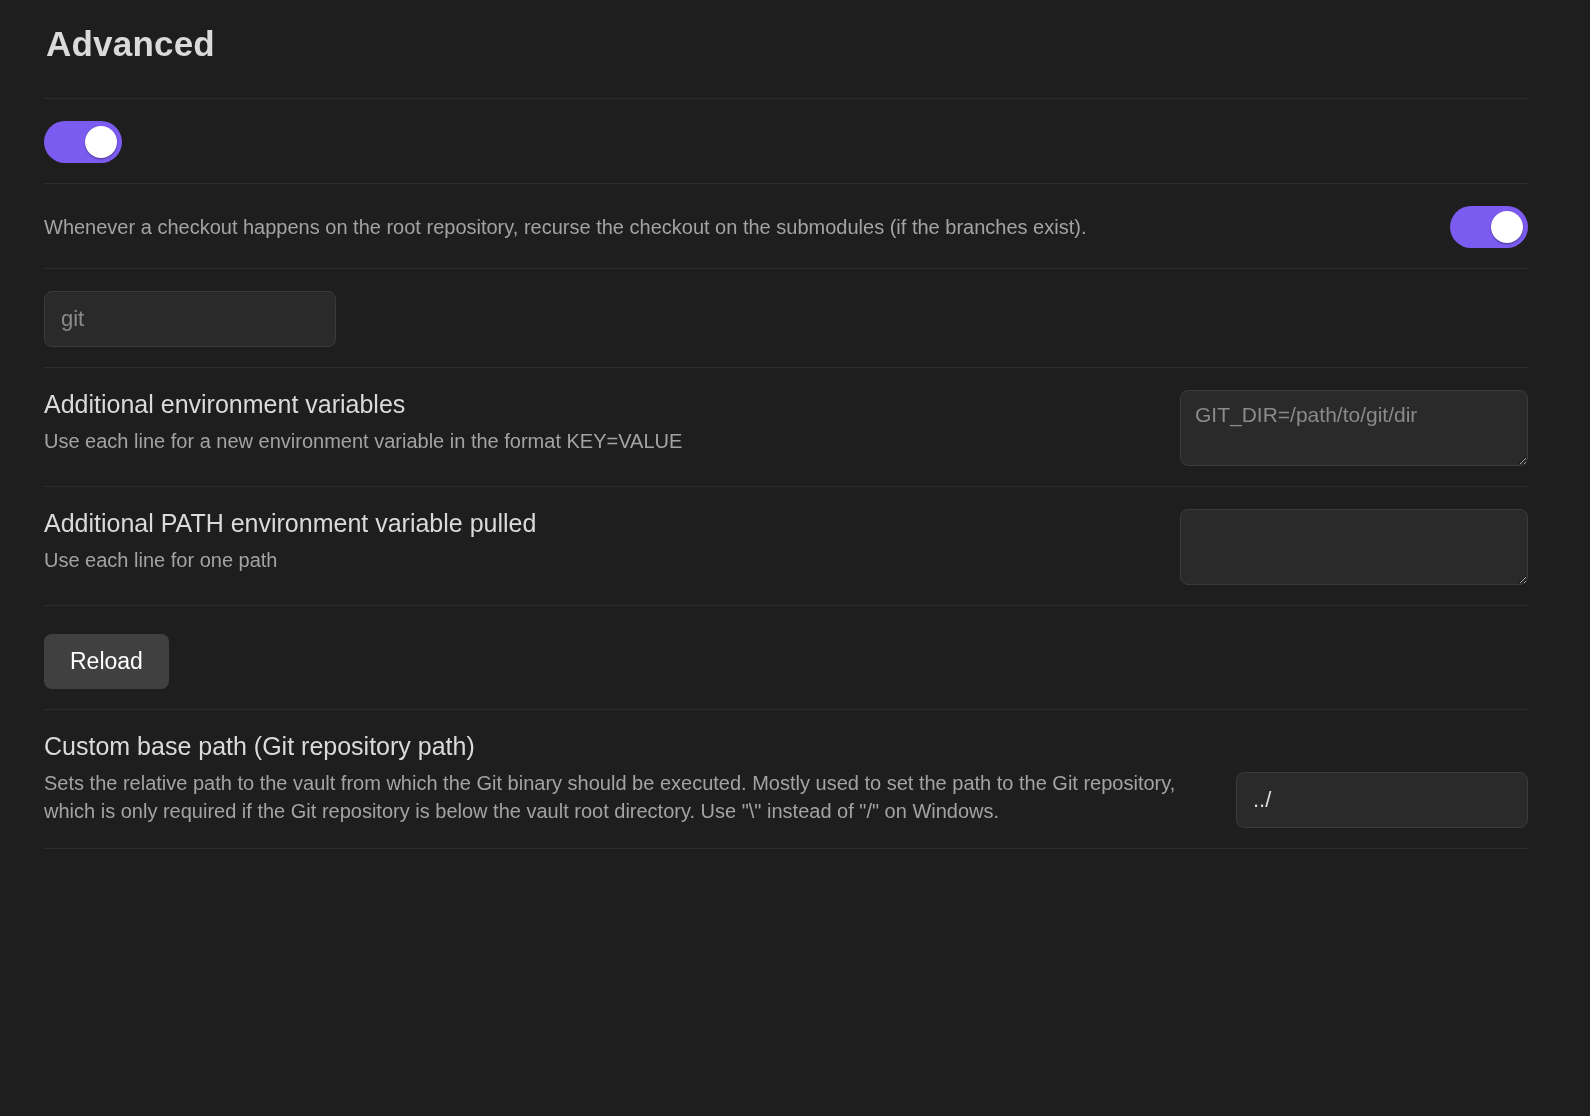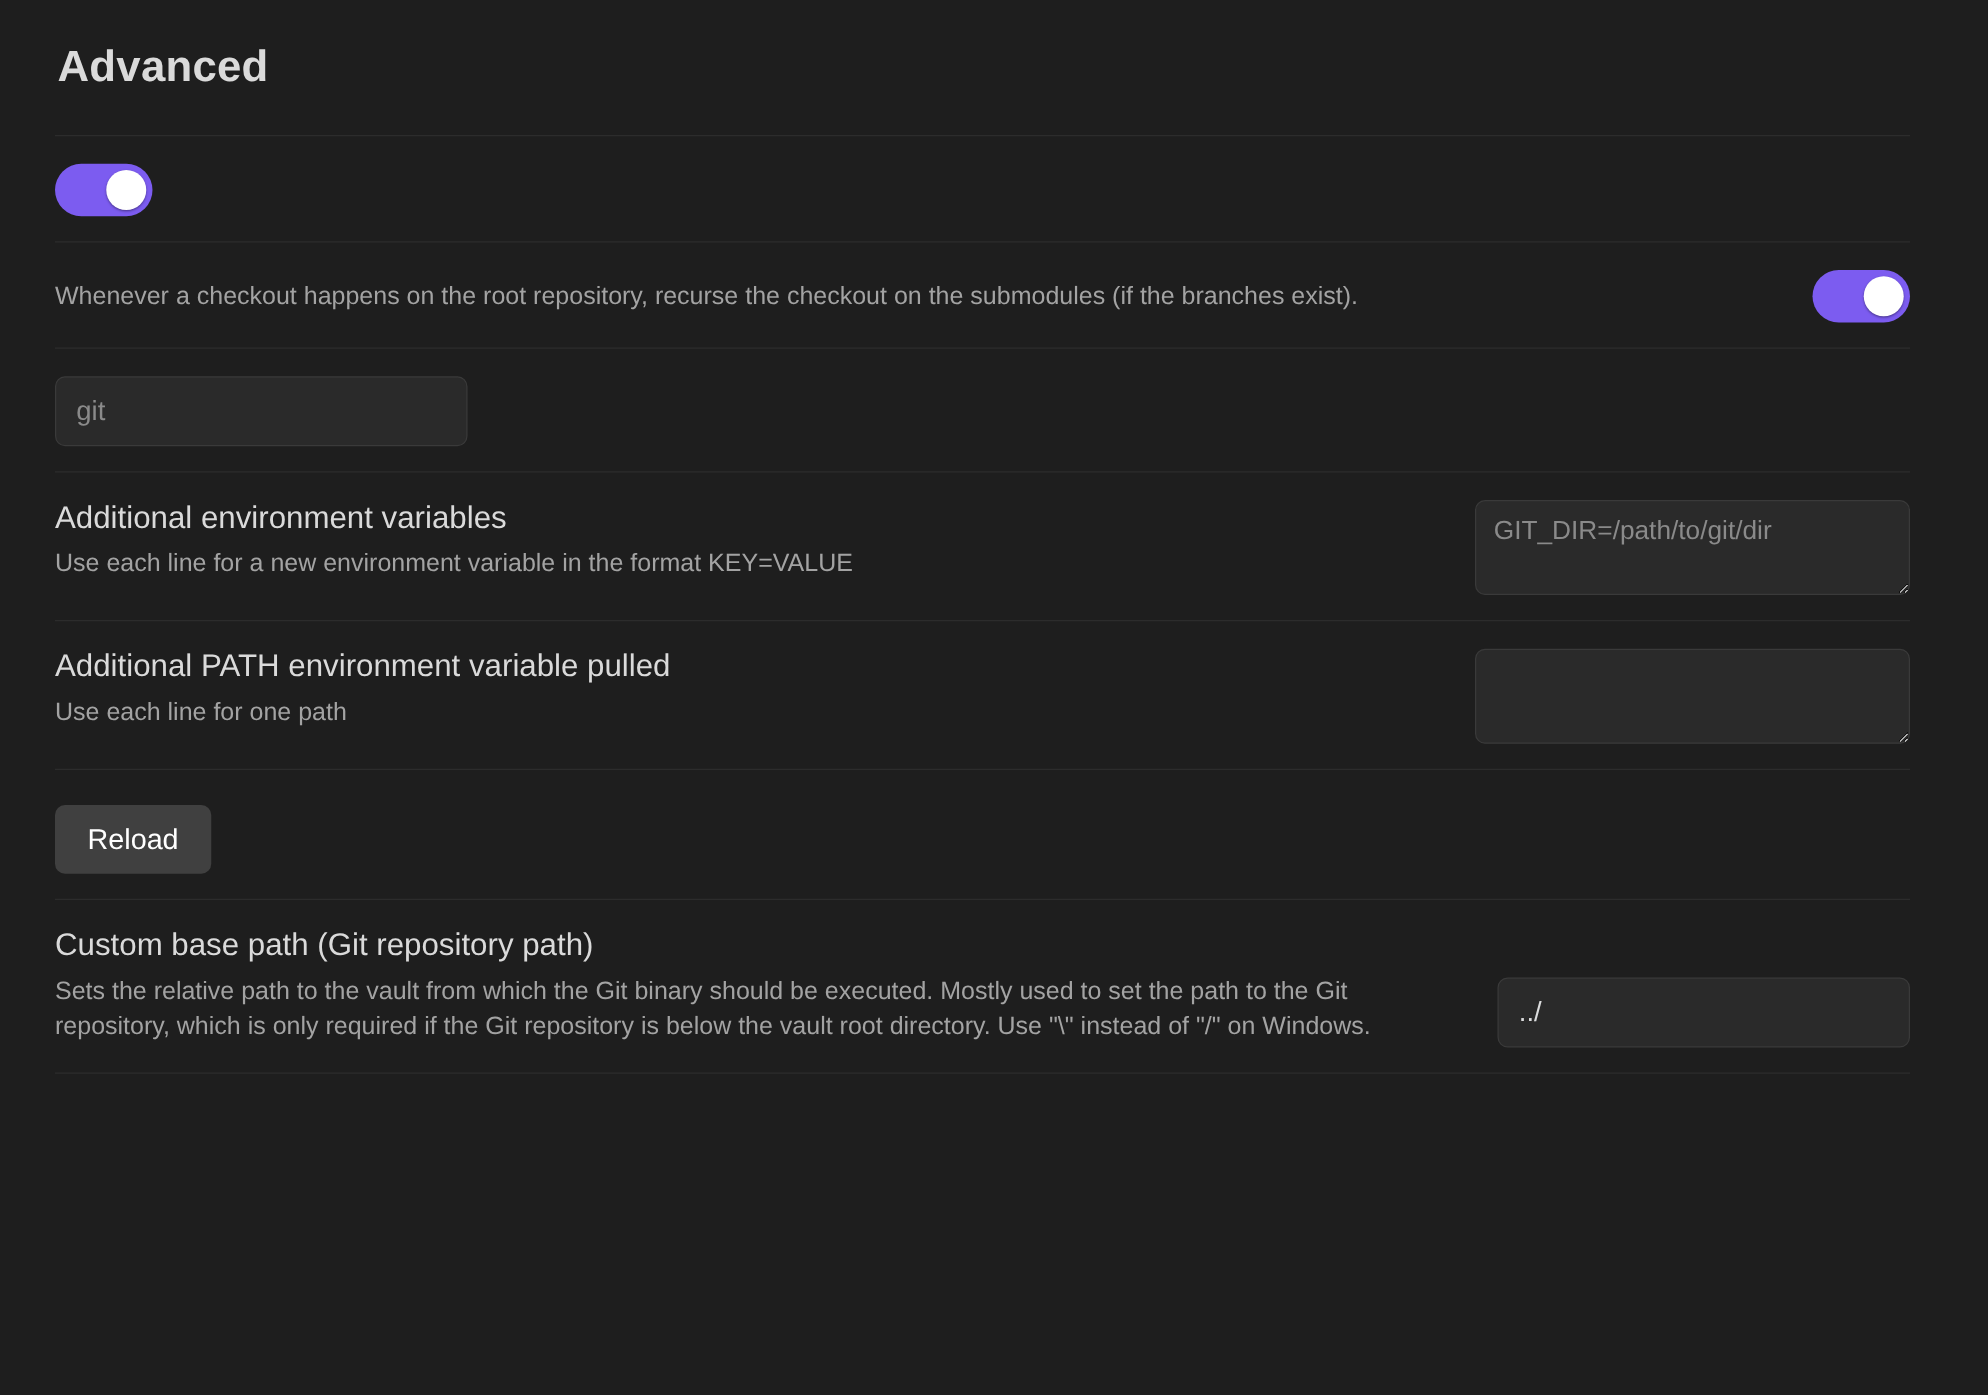--- a/index.html
+++ b/index.html
@@ -9,21 +9,21 @@
     background: #1e1e1e;
     width: 1590px;
     height: 1116px;
     overflow: hidden;
     font-family: "Liberation Sans", sans-serif;
     -webkit-font-smoothing: antialiased;
   }
   .settings-pane {
     width: 1590px;
     height: 1116px;
-    padding: 34px 62px 0 44px;
+    padding: 24px 62px 0 44px;
     background: #1e1e1e;
     color: #dcddde;
   }
   .pane-title {
     font-size: 35px;
     font-weight: 700;
     color: #dadada;
     letter-spacing: 0.2px;
     margin: 0 0 34px 2px;
   }
@@ -74,21 +74,21 @@
     left: 41px;
     width: 32px;
     height: 32px;
     border-radius: 50%;
     background: #ffffff;
     box-shadow: 0 1px 2px rgba(0,0,0,0.4);
   }
 
   
   .text-input {
-    width: 330px;
+    width: 292px;
     height: 56px;
     background: #2a2a2a;
     border: 1px solid #3a3a3a;
     border-radius: 8px;
     color: #dcddde;
     font-size: 22px;
     font-family: "Liberation Sans", sans-serif;
     padding: 0 16px;
     outline: none;
   }

